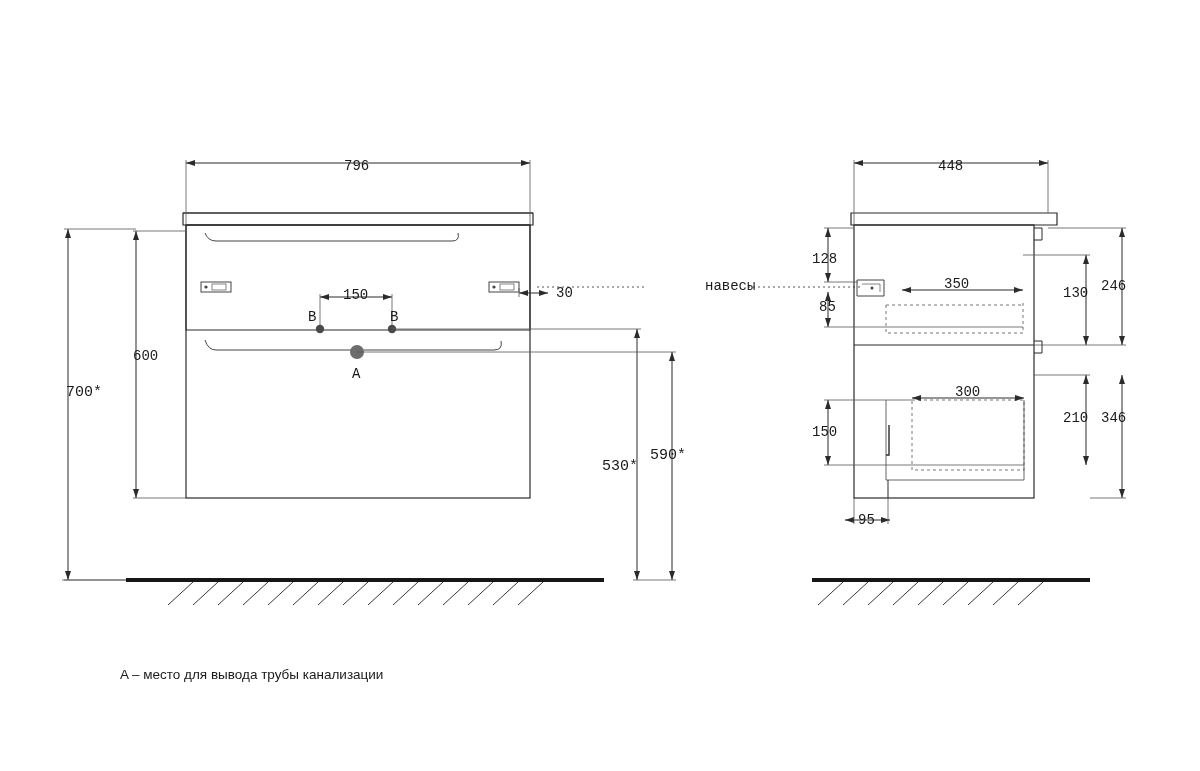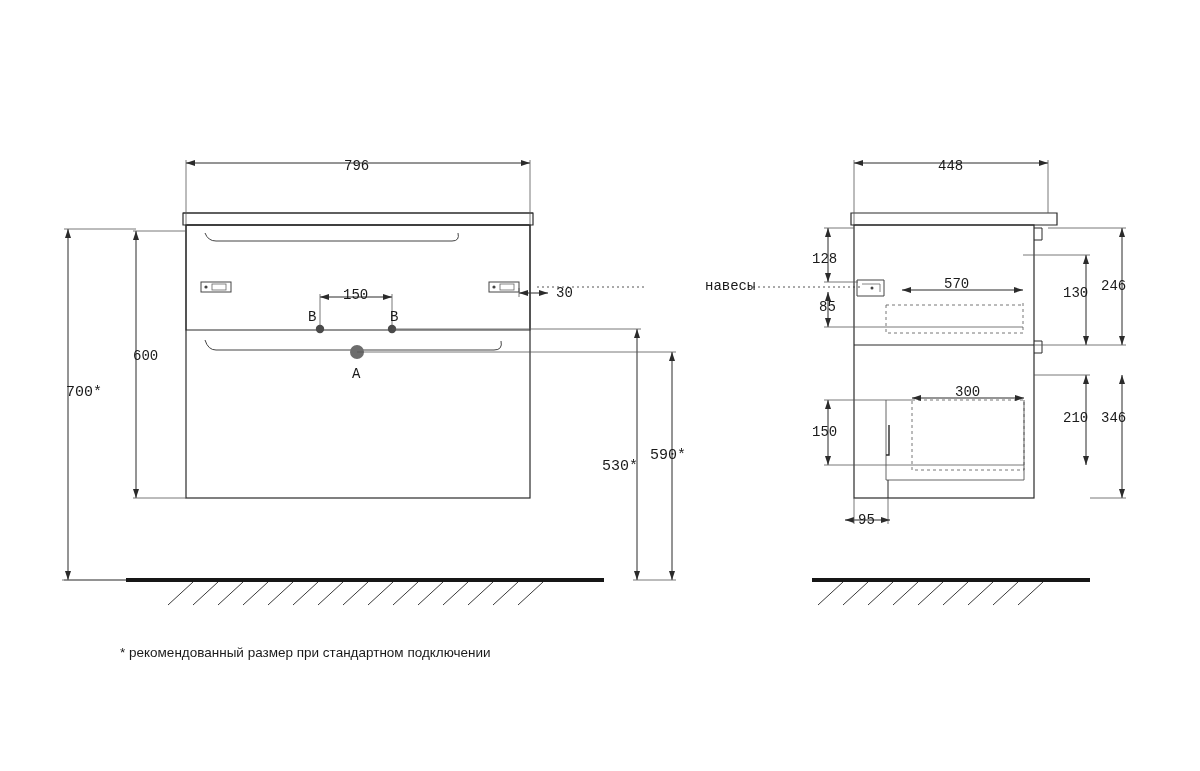--- a/index.html
+++ b/index.html
@@ -240,27 +240,27 @@
   <div class="lbl" style="left:938px; top:158px;">448</div>
 
   <div class="lbl" style="left:812px; top:251px;">128</div>
 
   <div class="lbl" style="left:819px; top:299px;">85</div>
 
   <div class="lbl" style="left:812px; top:424px;">150</div>
 
   <div class="lbl" style="left:858px; top:512px;">95</div>
 
-  <div class="lbl" style="left:944px; top:276px;">570</div>
+  <div class="lbl" style="left:944px; top:276px;">350</div>
 
   <div class="lbl" style="left:955px; top:384px;">300</div>
 
   <div class="lbl" style="left:1063px; top:285px;">130</div>
 
   <div class="lbl" style="left:1101px; top:278px;">246</div>
 
   <div class="lbl" style="left:1063px; top:410px;">210</div>
 
   <div class="lbl" style="left:1101px; top:410px;">346</div>
 
-  <div class="note-text" style="left:120px; top:645px;">* рекомендованный размер при стандартном подключении</div>
+  <div class="note-text" style="left:120px; top:667px;">A – место для вывода трубы канализации</div>
 
 </div>
 
 </body></html>

